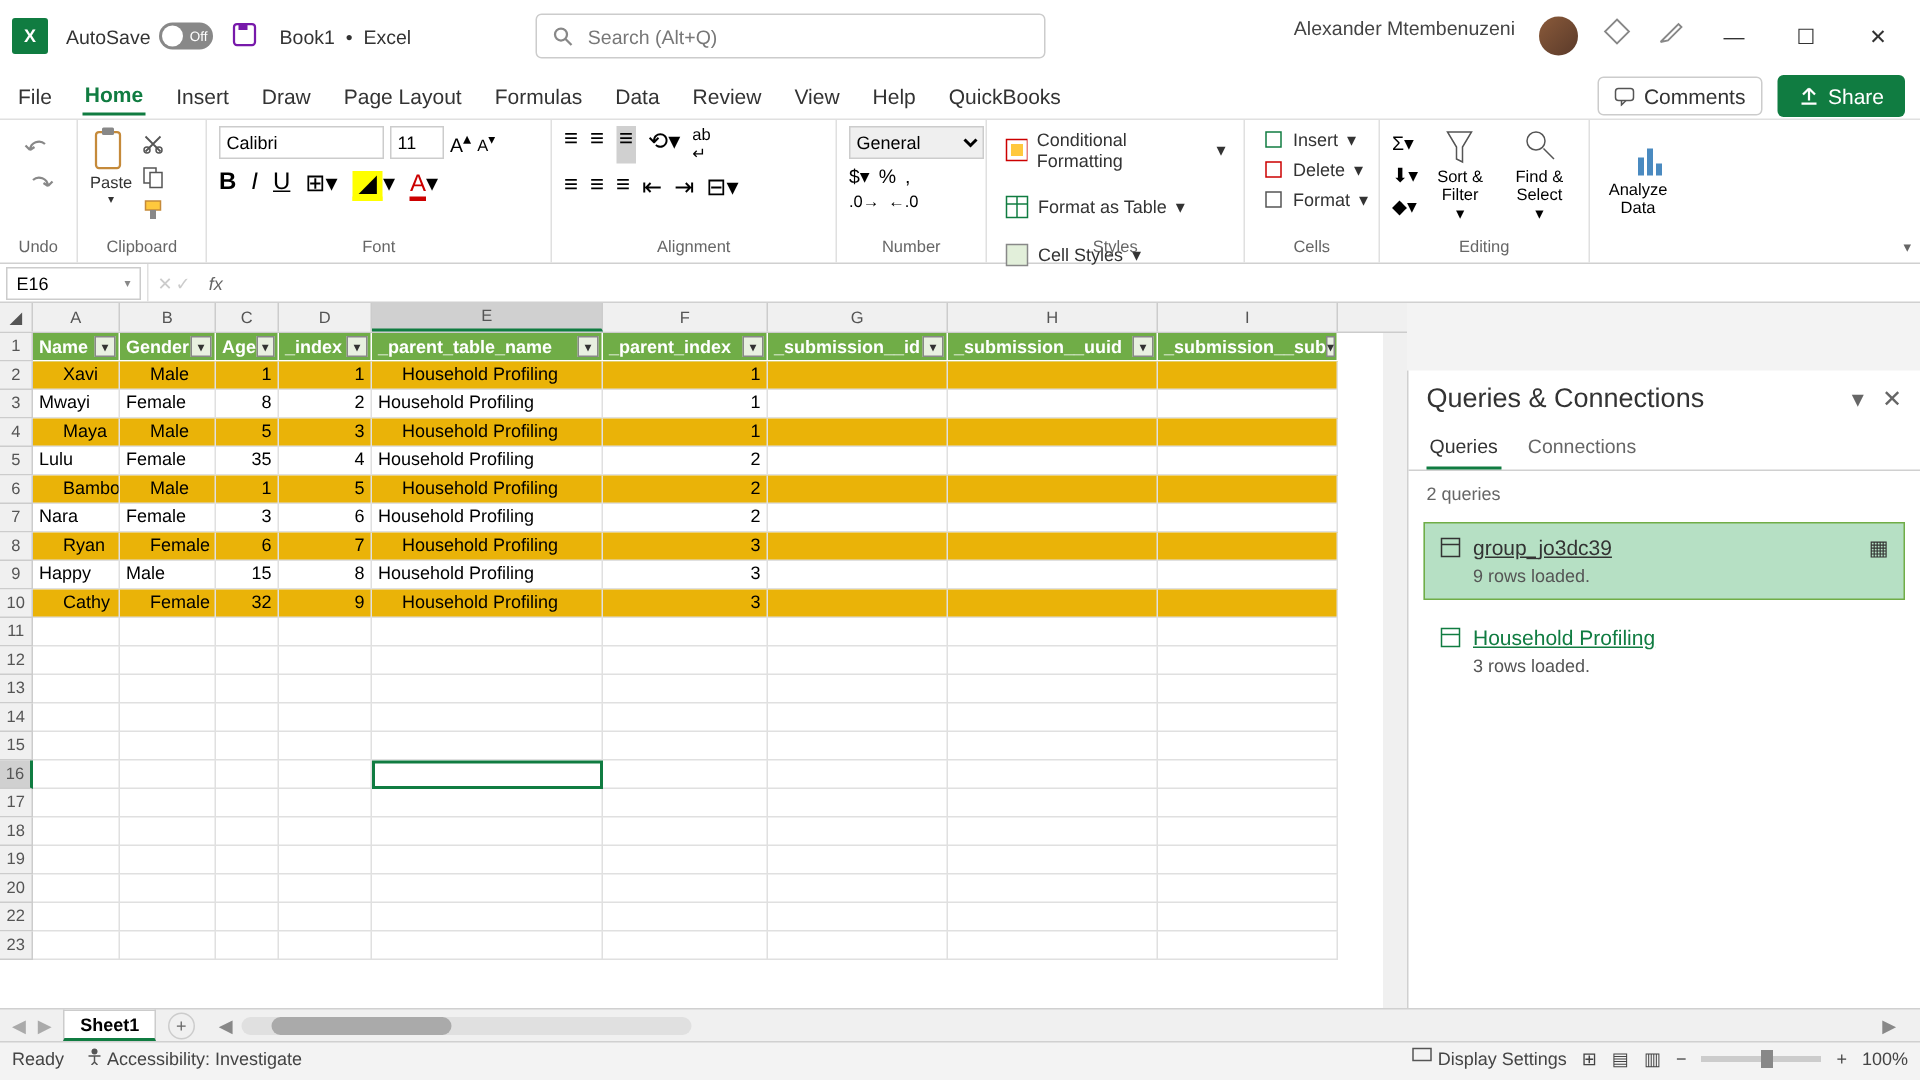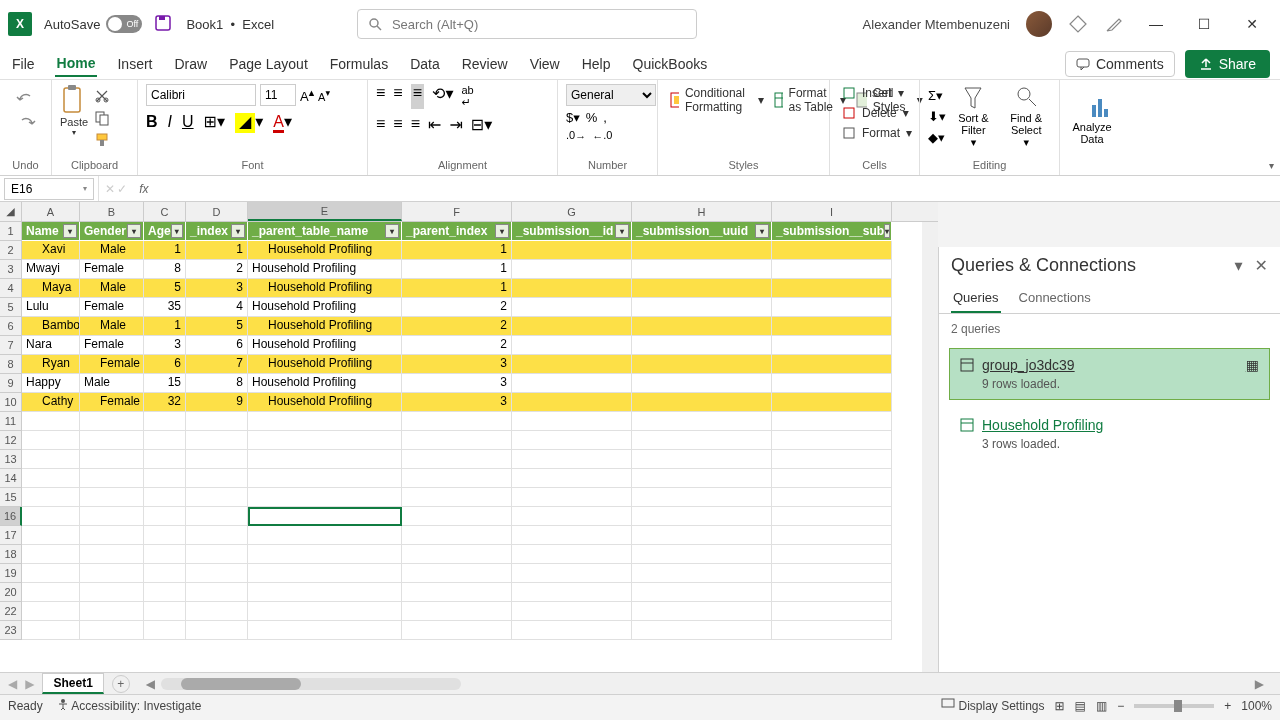--- a/index.html
+++ b/index.html
@@ -7,21 +7,21 @@
 
 
 .titlebar { height: 48px; background: #fff; display: flex; align-items: center; padding: 0 8px; }
 .excel-icon { width: 24px; height: 24px; background: #107c41; border-radius: 2px; display: flex; align-items: center; justify-content: center; color: #fff; font-weight: bold; font-size: 12px; margin-right: 12px; }
 .autosave { display: flex; align-items: center; gap: 6px; font-size: 13px; color: #333; margin-right: 12px; }
 .toggle { width: 36px; height: 18px; background: #888; border-radius: 9px; position: relative; display: flex; align-items: center; font-size: 9px; color: #fff; padding: 0 4px; justify-content: flex-end; }
 .toggle::before { content: ''; width: 14px; height: 14px; background: #fff; border-radius: 50%; position: absolute; left: 2px; }
 .save-icon { width: 20px; height: 20px; color: #7719aa; margin-right: 12px; }
 .doc-title { font-size: 13px; color: #333; }
 .searchbar { flex: 0 0 340px; margin: 0 auto; height: 30px; background: #fff; border: 1px solid #ccc; border-radius: 4px; display: flex; align-items: center; padding: 0 10px; gap: 10px; color: #777; font-size: 13px; }
-.user-area { display: flex; align-items: center; gap: 16px; margin-left: auto; }
+.user-area { display: flex; align-items: flex-start; gap: 16px; margin-left: auto; }
 .username { font-size: 13px; color: #444; }
 .avatar { width: 26px; height: 26px; border-radius: 50%; background: linear-gradient(135deg,#8a5a3a,#5a3a2a); }
 .win-controls { display: flex; gap: 8px; margin-left: 12px; }
 .win-btn { width: 40px; height: 32px; display: flex; align-items: center; justify-content: center; color: #333; font-size: 14px; }
 
 
 .ribbon-tabs { height: 32px; background: #fff; display: flex; align-items: center; padding: 0 10px; gap: 18px; border-bottom: 1px solid #e0e0e0; }
 .ribbon-tab { font-size: 14px; color: #333; padding: 4px 2px; cursor: pointer; }
 .ribbon-tab.active { border-bottom: 2px solid #107c41; color: #107c41; font-weight: 600; }
 .ribbon-right { margin-left: auto; display: flex; align-items: center; gap: 10px; }
@@ -52,21 +52,21 @@
 .colheads { display: flex; height: 20px; background: #f0f0f0; border-bottom: 1px solid #ccc; font-size: 11px; }
 .colhead { border-right: 1px solid #ccc; display: flex; align-items: center; justify-content: center; color: #555; background: #f0f0f0; }
 .colhead.sel { background: #d0d0d0; border-bottom: 2px solid #107c41; }
 .rowhead { width: 22px; background: #f0f0f0; border-right: 1px solid #ccc; border-bottom: 1px solid #ccc; display: flex; align-items: center; justify-content: center; font-size: 11px; color: #555; }
 .rowhead.sel { background: #d0d0d0; border-right: 2px solid #107c41; }
 .gridbody { }
 .grow { display: flex; height: 19px; }
 .cell { border-right: 1px solid #e0e0e0; border-bottom: 1px solid #e0e0e0; font-size: 12px; padding: 1px 4px; white-space: nowrap; overflow: hidden; }
 .hcell { background: #70ad47; color: #fff; font-weight: 600; display: flex; align-items: center; justify-content: space-between; padding: 0 2px 0 4px; font-size: 12px; border-right: 1px solid #fff; border-bottom: 1px solid #fff; }
 .hcell .dd { width: 14px; height: 14px; background: #e8f0e0; border: 1px solid #888; display: flex; align-items: center; justify-content: center; font-size: 8px; color: #333; }
-.stripe { background: #fde047; padding-left: 20px; }
+.stripe { background: #eab308; padding-left: 20px; }
 .selcell { border: 2px solid #107c41; background: #fff; }
 .num { text-align: right; }
 
 
 .cw-rh { width: 22px; }
 .cw-A { width: 58px; }
 .cw-B { width: 64px; }
 .cw-C { width: 42px; }
 .cw-D { width: 62px; }
 .cw-E { width: 154px; }
@@ -268,21 +268,21 @@
         <span>,</span>
       </div>
       <div style="display:flex;gap:6px;font-size:11px">
         <span>.0→</span>
         <span>←.0</span>
       </div>
     </div>
     <div class="rgroup-label">Number</div>
   </div>
   <div class="rgroup" style="width:172px">
-    <div class="rgroup-content" style="flex-direction:row;gap:2px">
+    <div class="rgroup-content" style="flex-direction:column;gap:12px">
       <div class="rbtn-text">
         <svg width="16" height="16">
             <rect x="1" y="1" width="14" height="14" fill="none" stroke="#c00"></rect>
             <rect x="4" y="4" width="8" height="8" fill="#ffc83d"></rect>
           </svg>
         <span>Conditional Formatting</span> ▾
       </div>
       <div class="rbtn-text">
         <svg width="16" height="16">
             <rect x="1" y="1" width="14" height="14" fill="none" stroke="#107c41"></rect>

